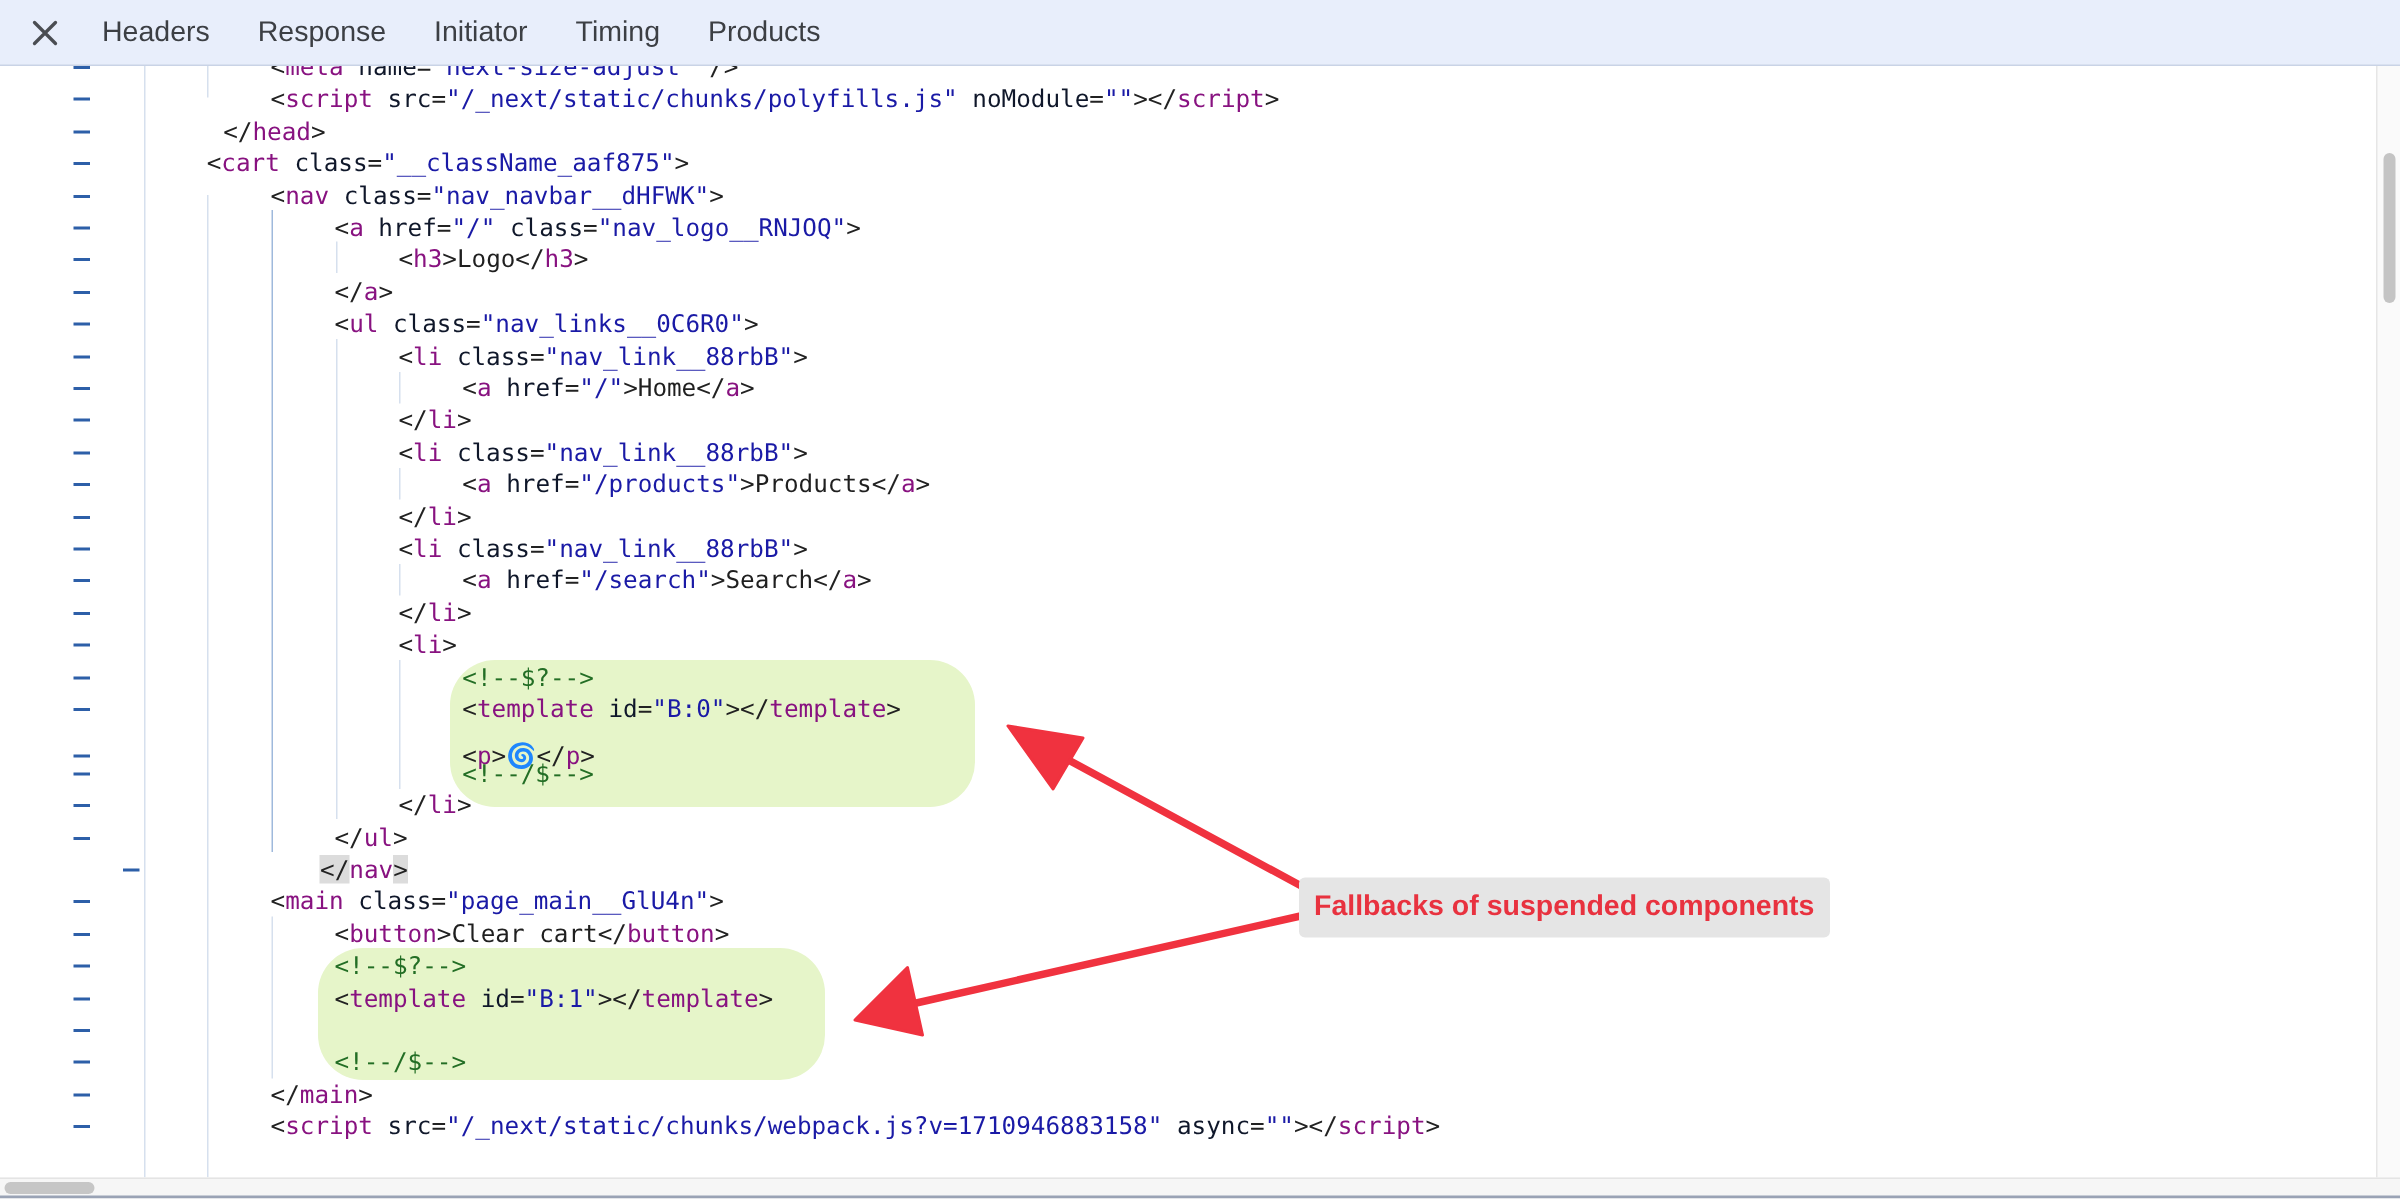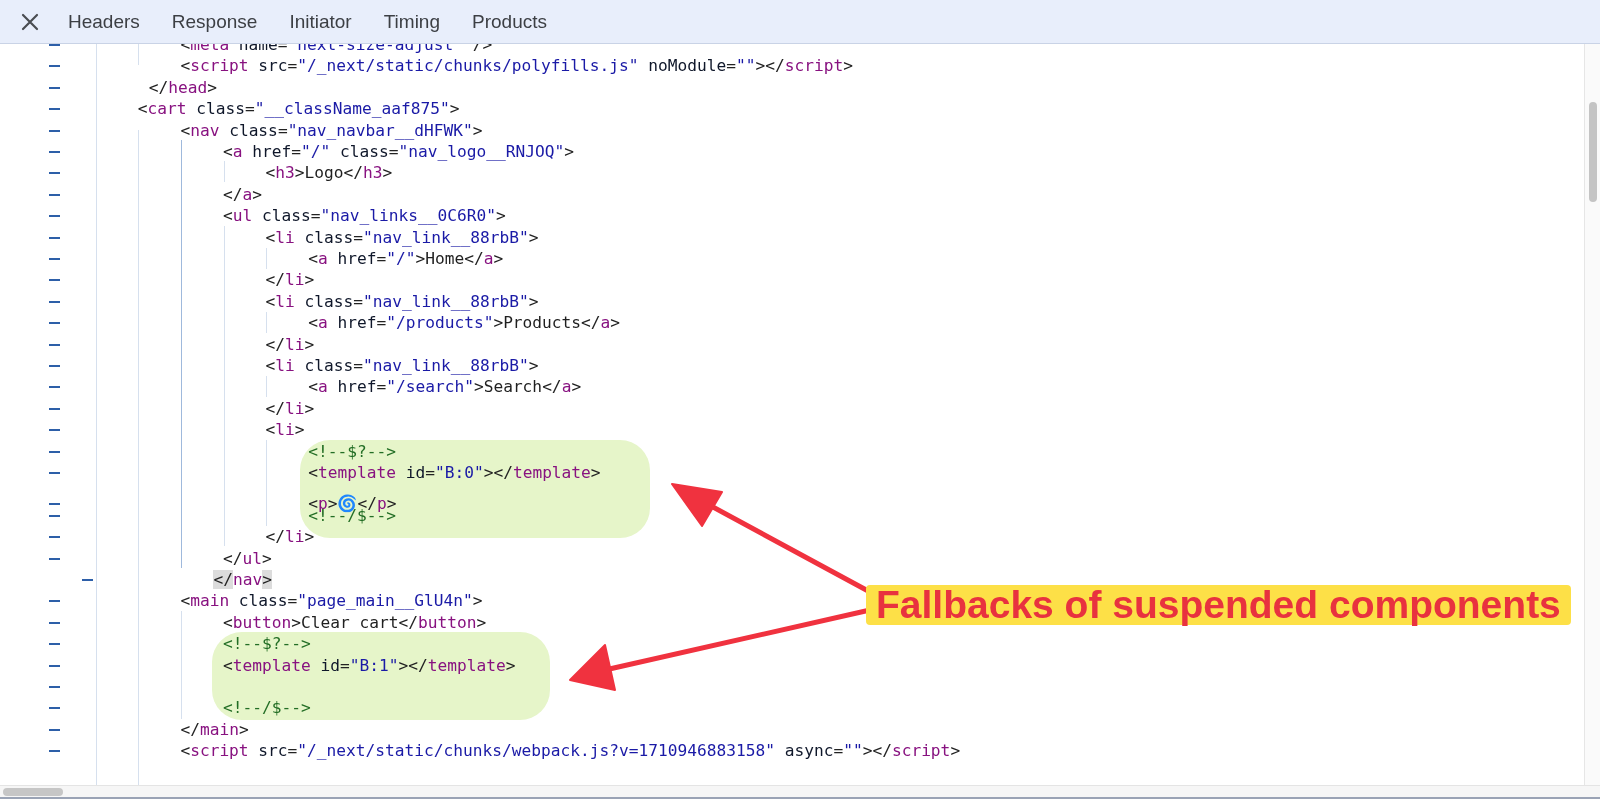--- a/index.html
+++ b/index.html
@@ -48,22 +48,22 @@
   .guide { position: absolute; width: 1px; background: #d6e0ee; }
   .guide.blue { background: #9fb9dc; }
 
   .highlight {
     position: absolute; background: #e6f5c9; border-radius: 30px;
   }
   .cursor-box { background: #dcdcdc; }
 
   .annotation {
     position: absolute; left: 866px; top: 585px; height: 40px; padding: 0 10px;
-    background: #fde047; border-radius: 4px;
-    font-family: "Liberation Sans", sans-serif; font-weight: bold; font-size: 39px;
+    background: #e5e5e5; border-radius: 4px;
+    font-family: "Liberation Sans", sans-serif; font-weight: bold; font-size: 19px;
     line-height: 40px; color: #e8323f;
   }
   .arrows { position: absolute; left: 0; top: 0; width: 1600px; height: 799px; pointer-events: none; }
 
   .vscroll-track {
     position: absolute; left: 1584px; top: 44px; width: 16px; height: 741px;
     background: #fafafa; border-left: 1px solid #e6e6e6;
   }
   .vscroll-thumb {
     position: absolute; left: 4px; top: 58px; width: 8px; height: 100px;

